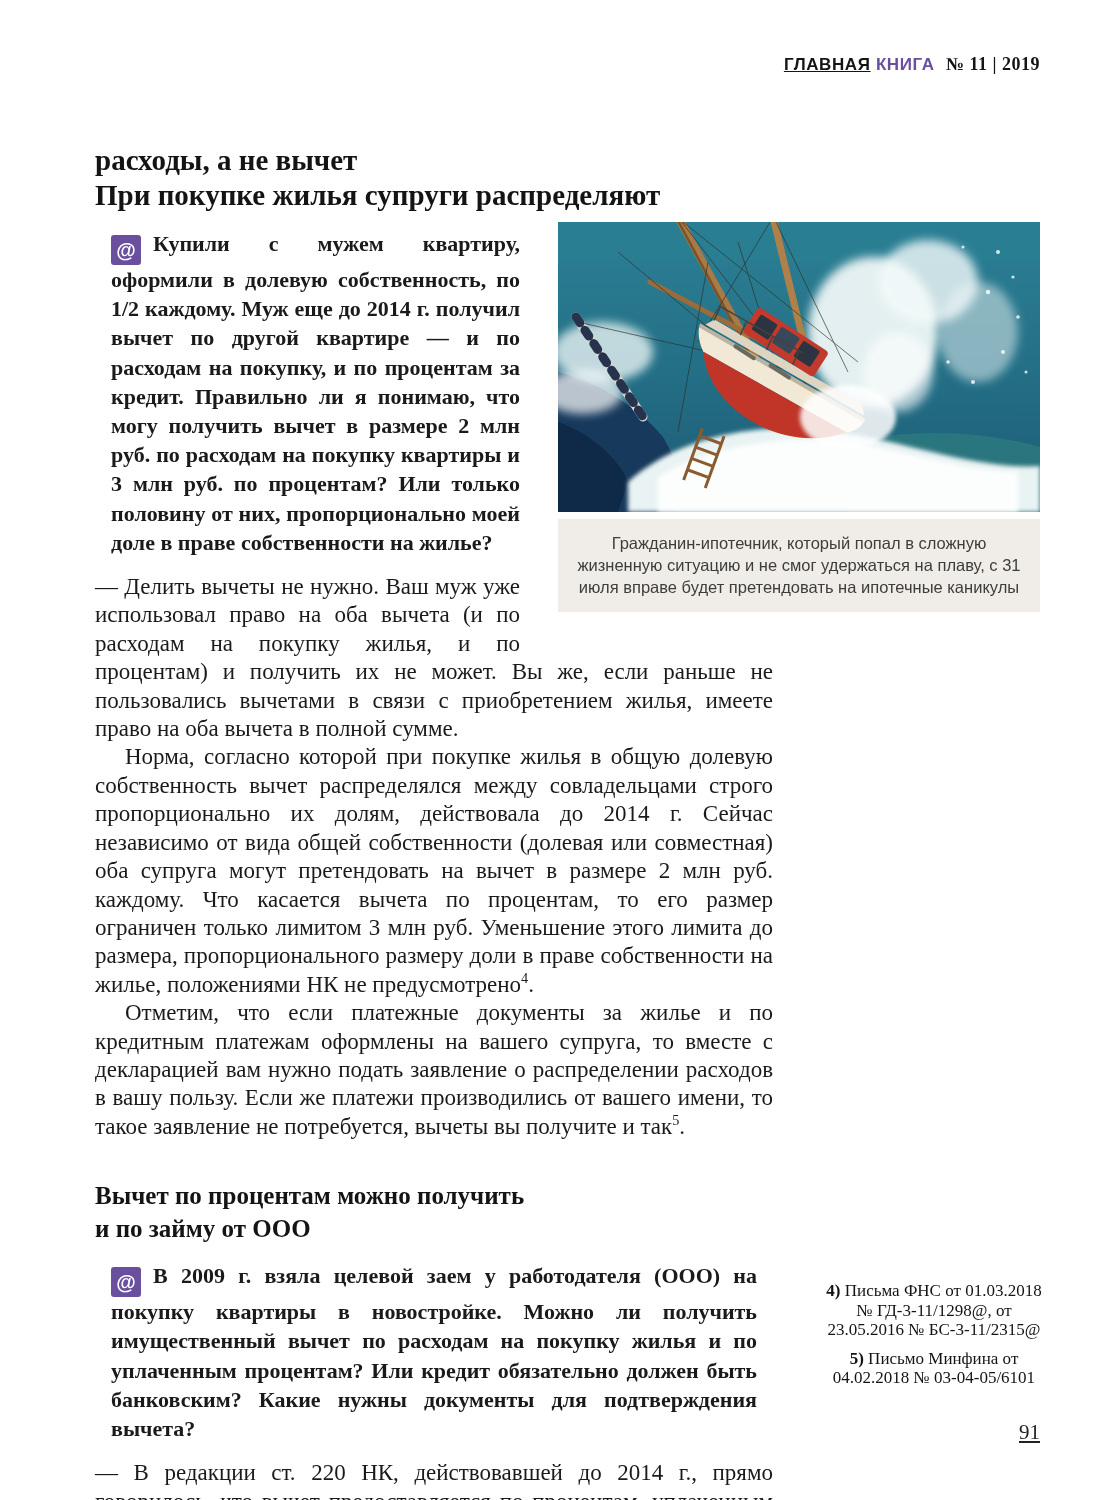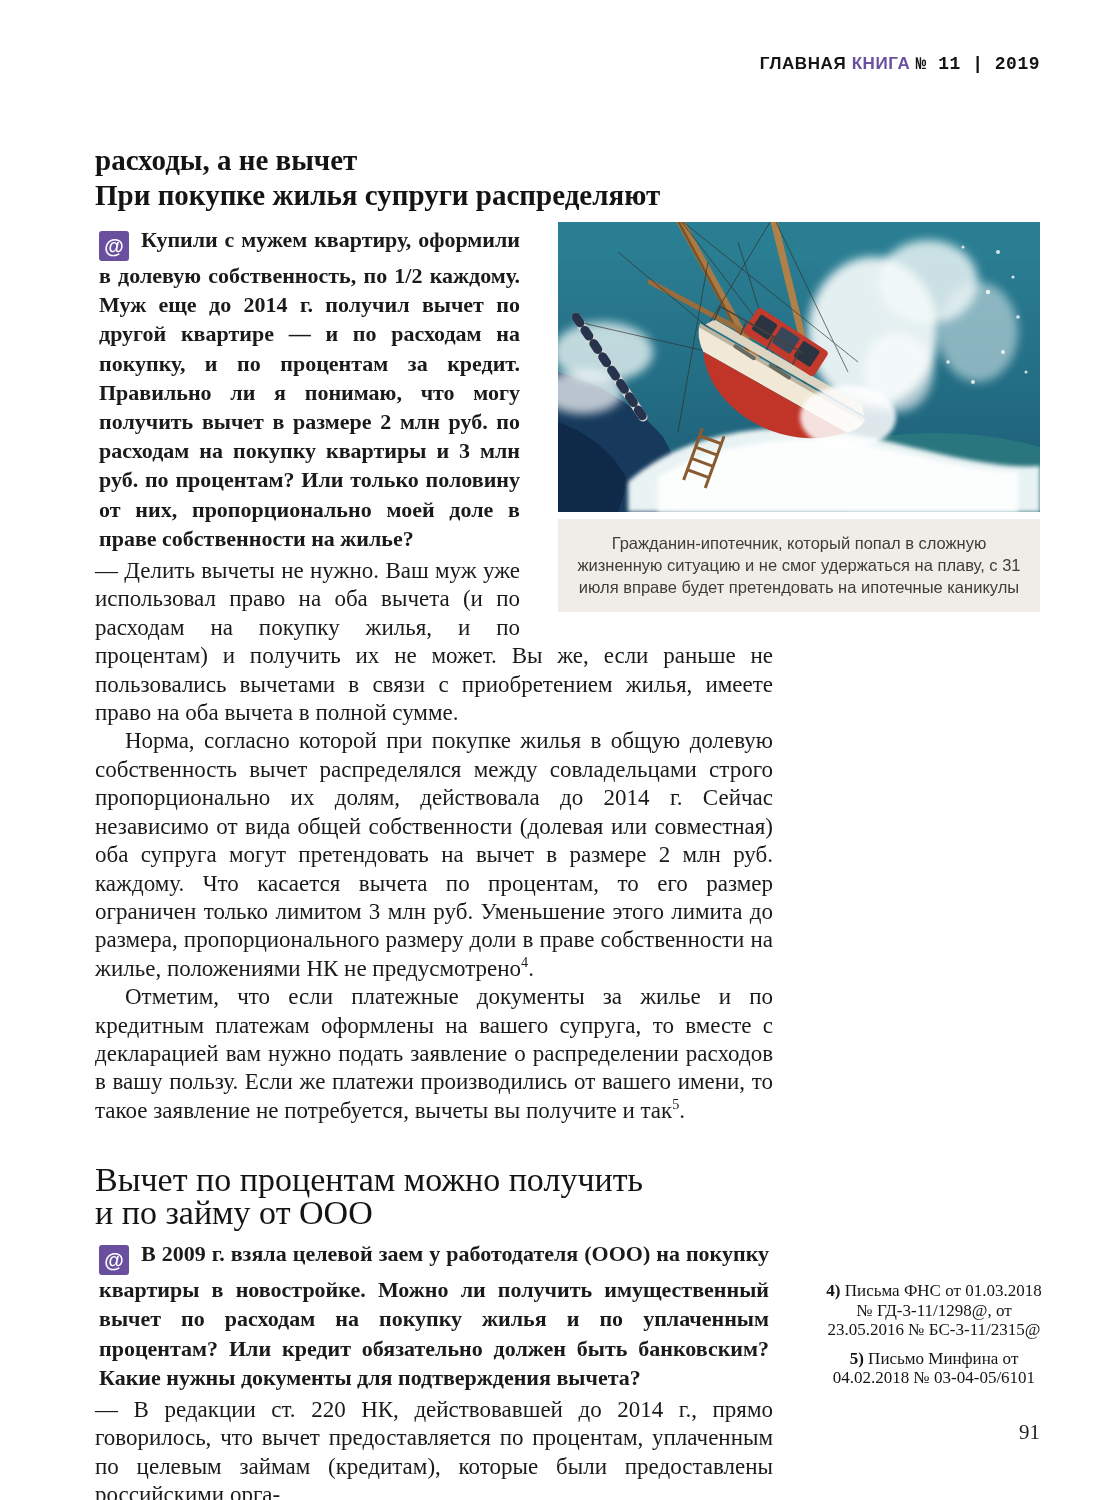--- a/index.html
+++ b/index.html
@@ -9,37 +9,37 @@
     font-family:"Liberation Serif", serif; color:#1a1a1a;
   }
 
   
   .mag-header {
     position:absolute; top:54px; right:64px;
     font-family:"Liberation Sans", sans-serif;
     font-weight:bold; font-size:17px; letter-spacing:0.6px;
     white-space:nowrap;
   }
-  .brand-black { color:#141414; }
+  .brand-black { color:#141414;text-decoration:underline; }
   .brand-purple { color:#6a4f9e;text-align:right; }
   .issue {
-    font-family:Liberation Mono, monospace; font-weight:bold;
-    font-size:18px; letter-spacing:0.5px; color:#141414; 
+    font-family:Liberation Serif, serif; font-weight:bold;
+    font-size:18px; letter-spacing:0.5px; color:#141414; margin-left:6px;
   }
 
   
   .content { position:absolute; left:95px; top:143px; width:678px; }
 
   h1.article-title { font-size:29px; line-height:35px; margin:0 0 12px 0; font-weight:bold; color:#141414; }
-  h2.article-title { font-size:34px; line-height:33px; margin:38px 0 10px 0; font-weight:normal; color:#141414; }
+  h2.article-title { font-size:25px; line-height:33px; margin:38px 0 10px 0; font-weight:bold; color:#141414; }
 
   .photo-spacer { float:right; width:253px; height:405px; }
 
   p.q {
-    margin:4px; font-weight:bold; font-size:22px; line-height:29.2px;
+    margin:16px; font-weight:bold; font-size:22px; line-height:29.2px;
     text-align:justify; overflow-wrap:break-word;
   }
   p.a {
     margin:0; font-size:23px; line-height:28.4px;
     text-align:justify; overflow-wrap:break-word;
   }
   p.indent { text-indent:30px; }
 
   .at-icon {
     display:inline-block; width:30px; height:30px; border-radius:3px;
@@ -61,21 +61,21 @@
   }
 
   
   .footnotes {
     position:absolute; left:825px; top:1281px; width:218px;
     font-size:17px; line-height:19.5px; color:#141414;
   }
   .footnote { margin-bottom:9px;text-align:center; }
   .footnote b { font-weight:bold; }
 
-  .page-number { position:absolute; top:1420px; right:64px; font-size:21px; color:#222222; }
+  .page-number { position:absolute; top:1420px; right:64px; font-size:21px; color:#222222;text-decoration:underline; }
 </style>
 </head>
 <body>
 
 <div class="page">
 
   <div class="mag-header">
     <span class="brand-black">ГЛАВНАЯ</span>
     <span class="brand-purple">КНИГА</span>
     <span class="issue">№ 11 | 2019</span>

